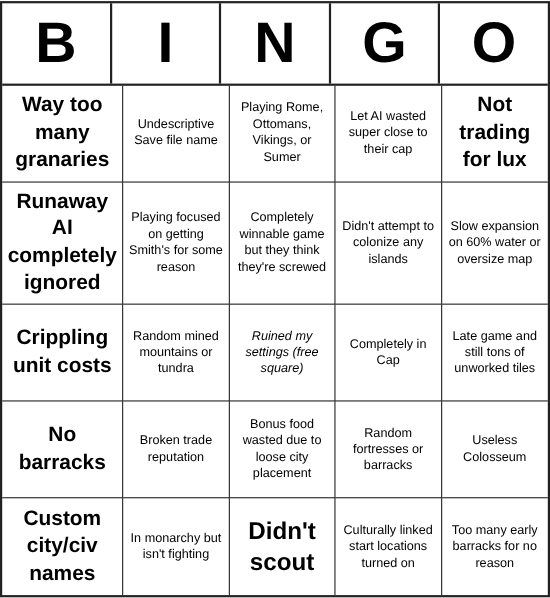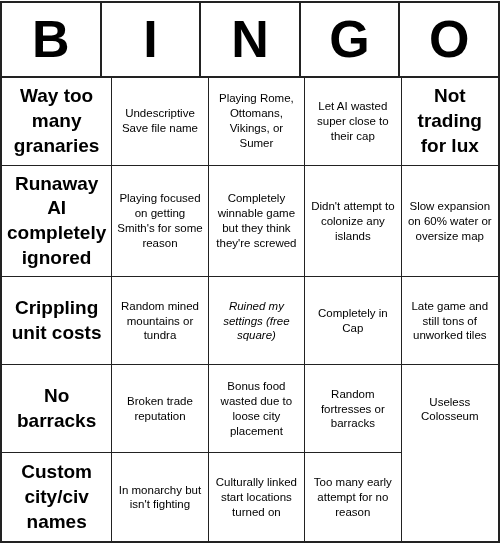--- a/index.html
+++ b/index.html
@@ -94,16 +94,17 @@
       <div class="bingo-cell free-square">Ruined my settings (free square)</div>
       <div class="bingo-cell">Completely in Cap</div>
       <div class="bingo-cell">Late game and still tons of unworked tiles</div>
       <div class="bingo-cell large-text">No barracks</div>
       <div class="bingo-cell">Broken trade reputation</div>
       <div class="bingo-cell">Bonus food wasted due to loose city placement</div>
       <div class="bingo-cell">Random fortresses or barracks</div>
       <div class="bingo-cell">Useless Colosseum</div>
       <div class="bingo-cell large-text">Custom city/civ names</div>
       <div class="bingo-cell">In monarchy but isn't fighting</div>
+      <div class="bingo-cell xl-text">Didn't scout</div>
       <div class="bingo-cell">Culturally linked start locations turned on</div>
-      <div class="bingo-cell">Too many early attempt for no reason</div>
+      <div class="bingo-cell">Too many early barracks for no reason</div>
     </div>
 </div>
 
 </body></html>

